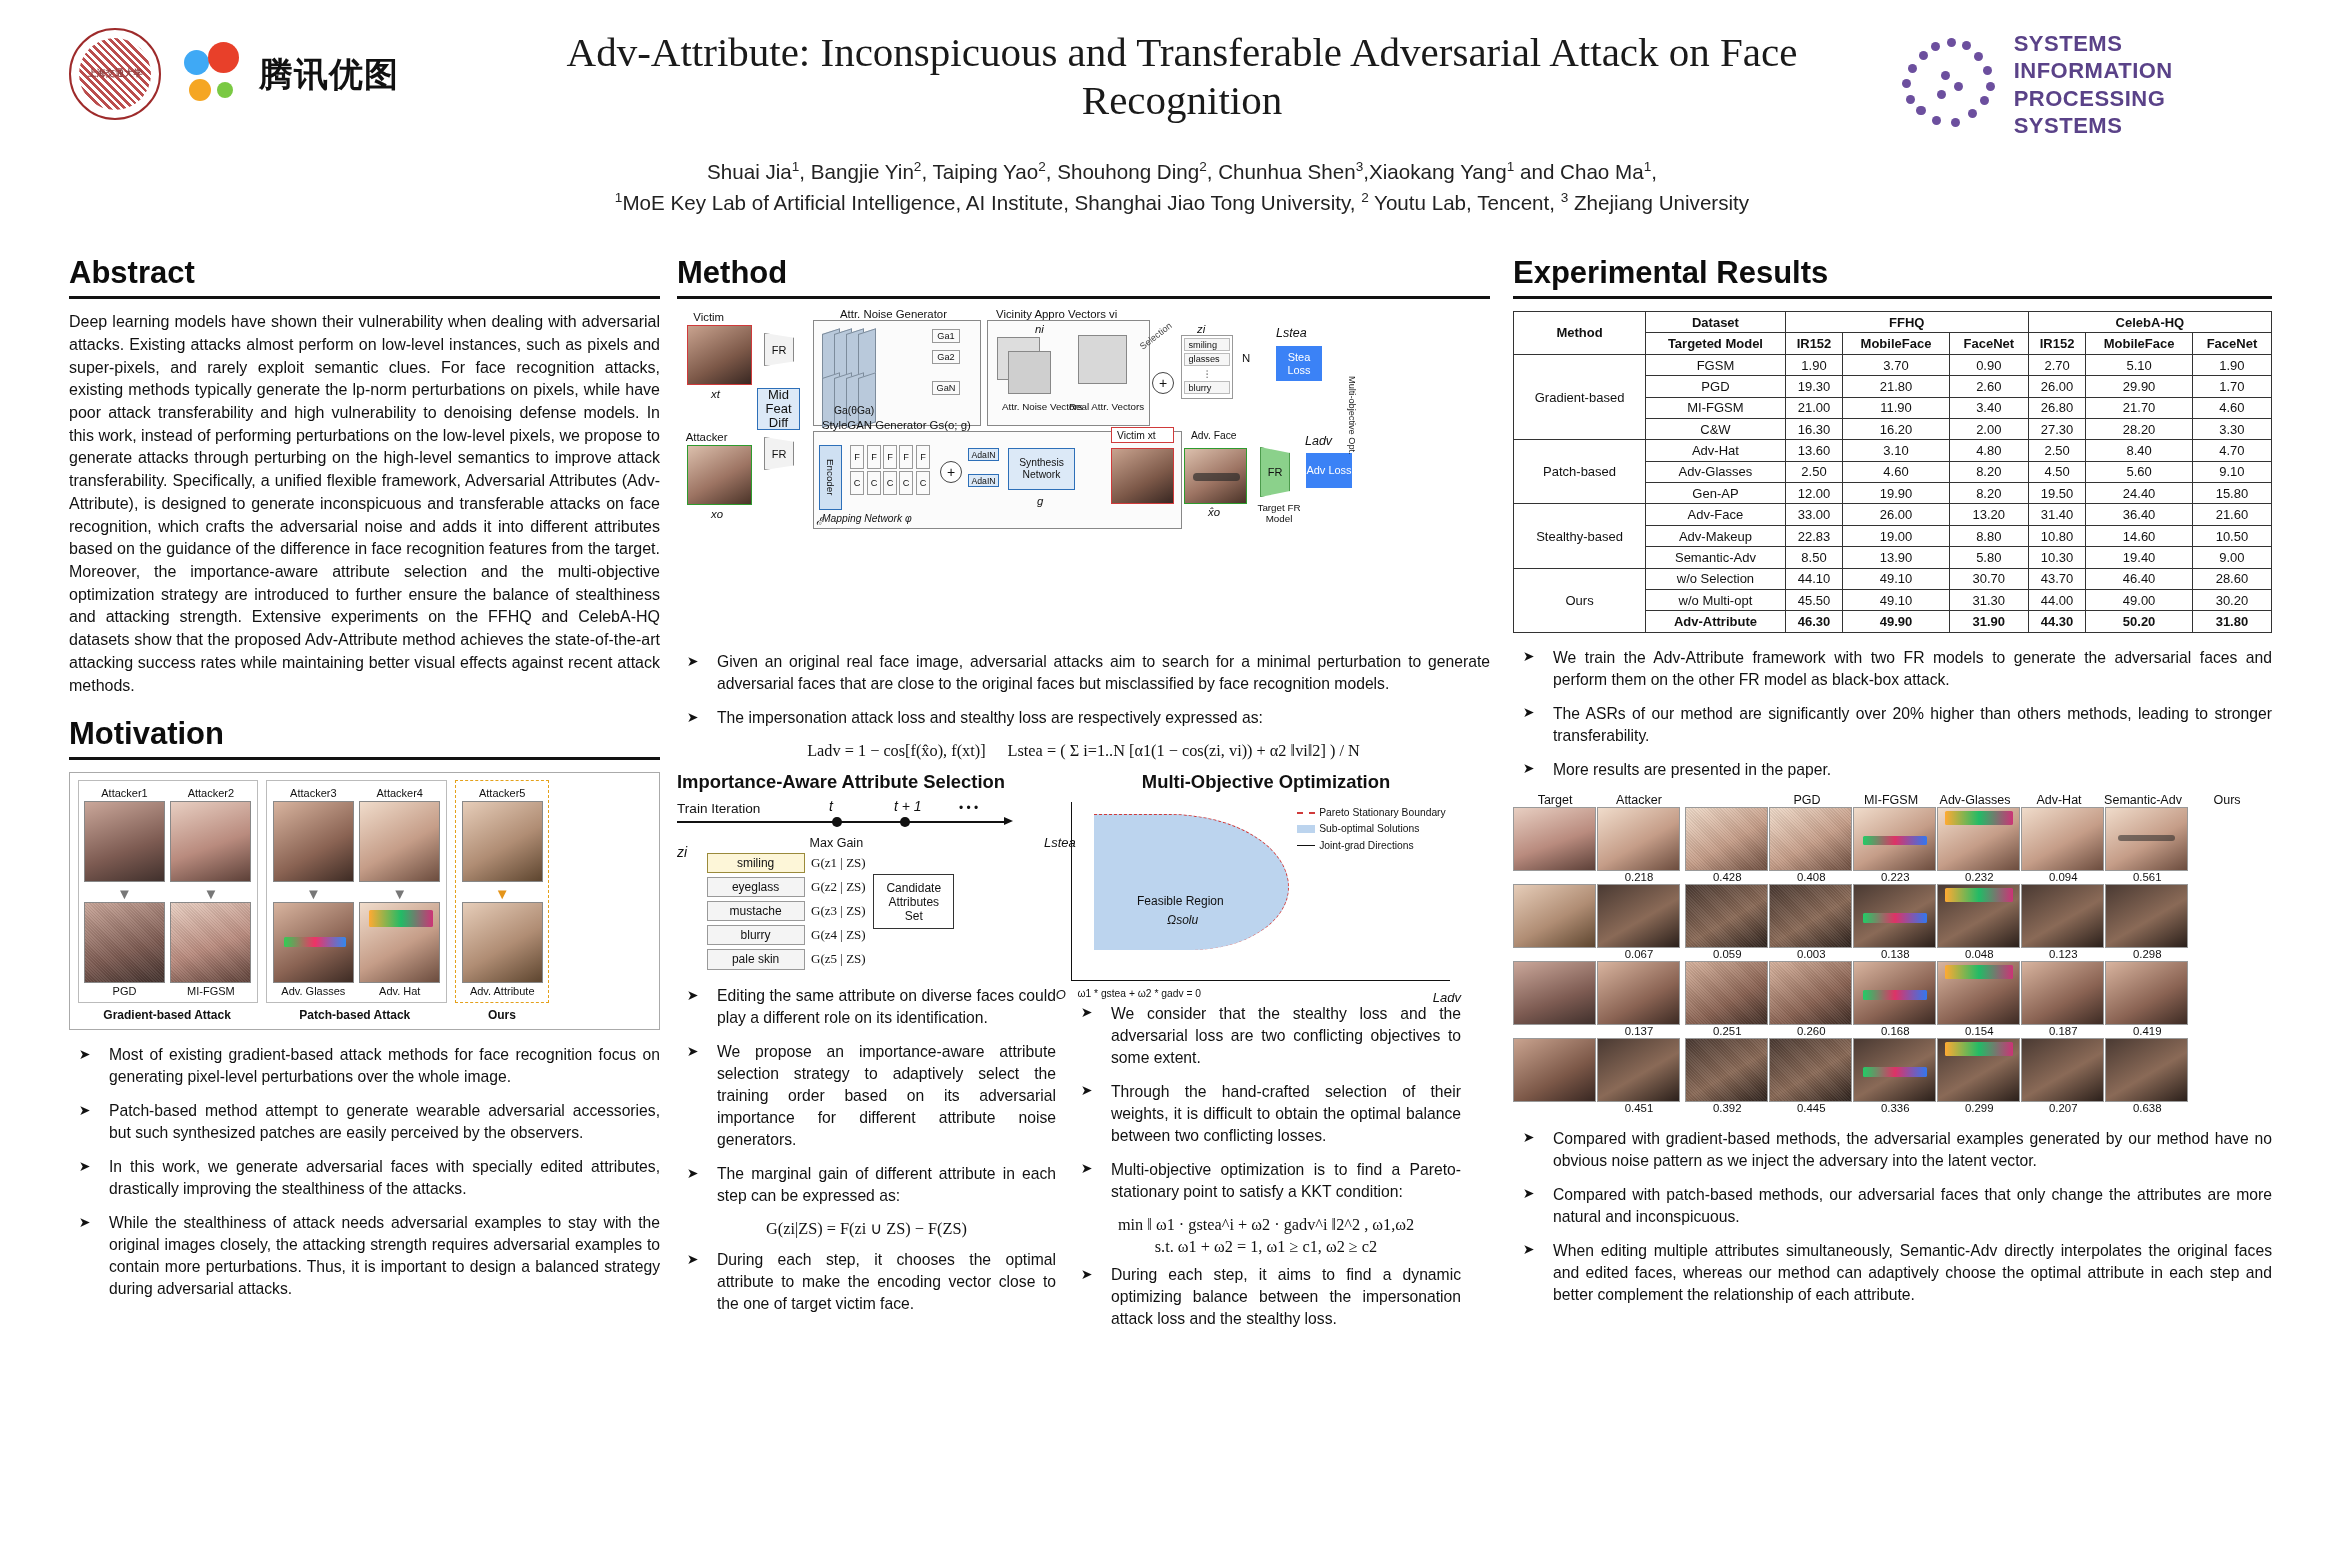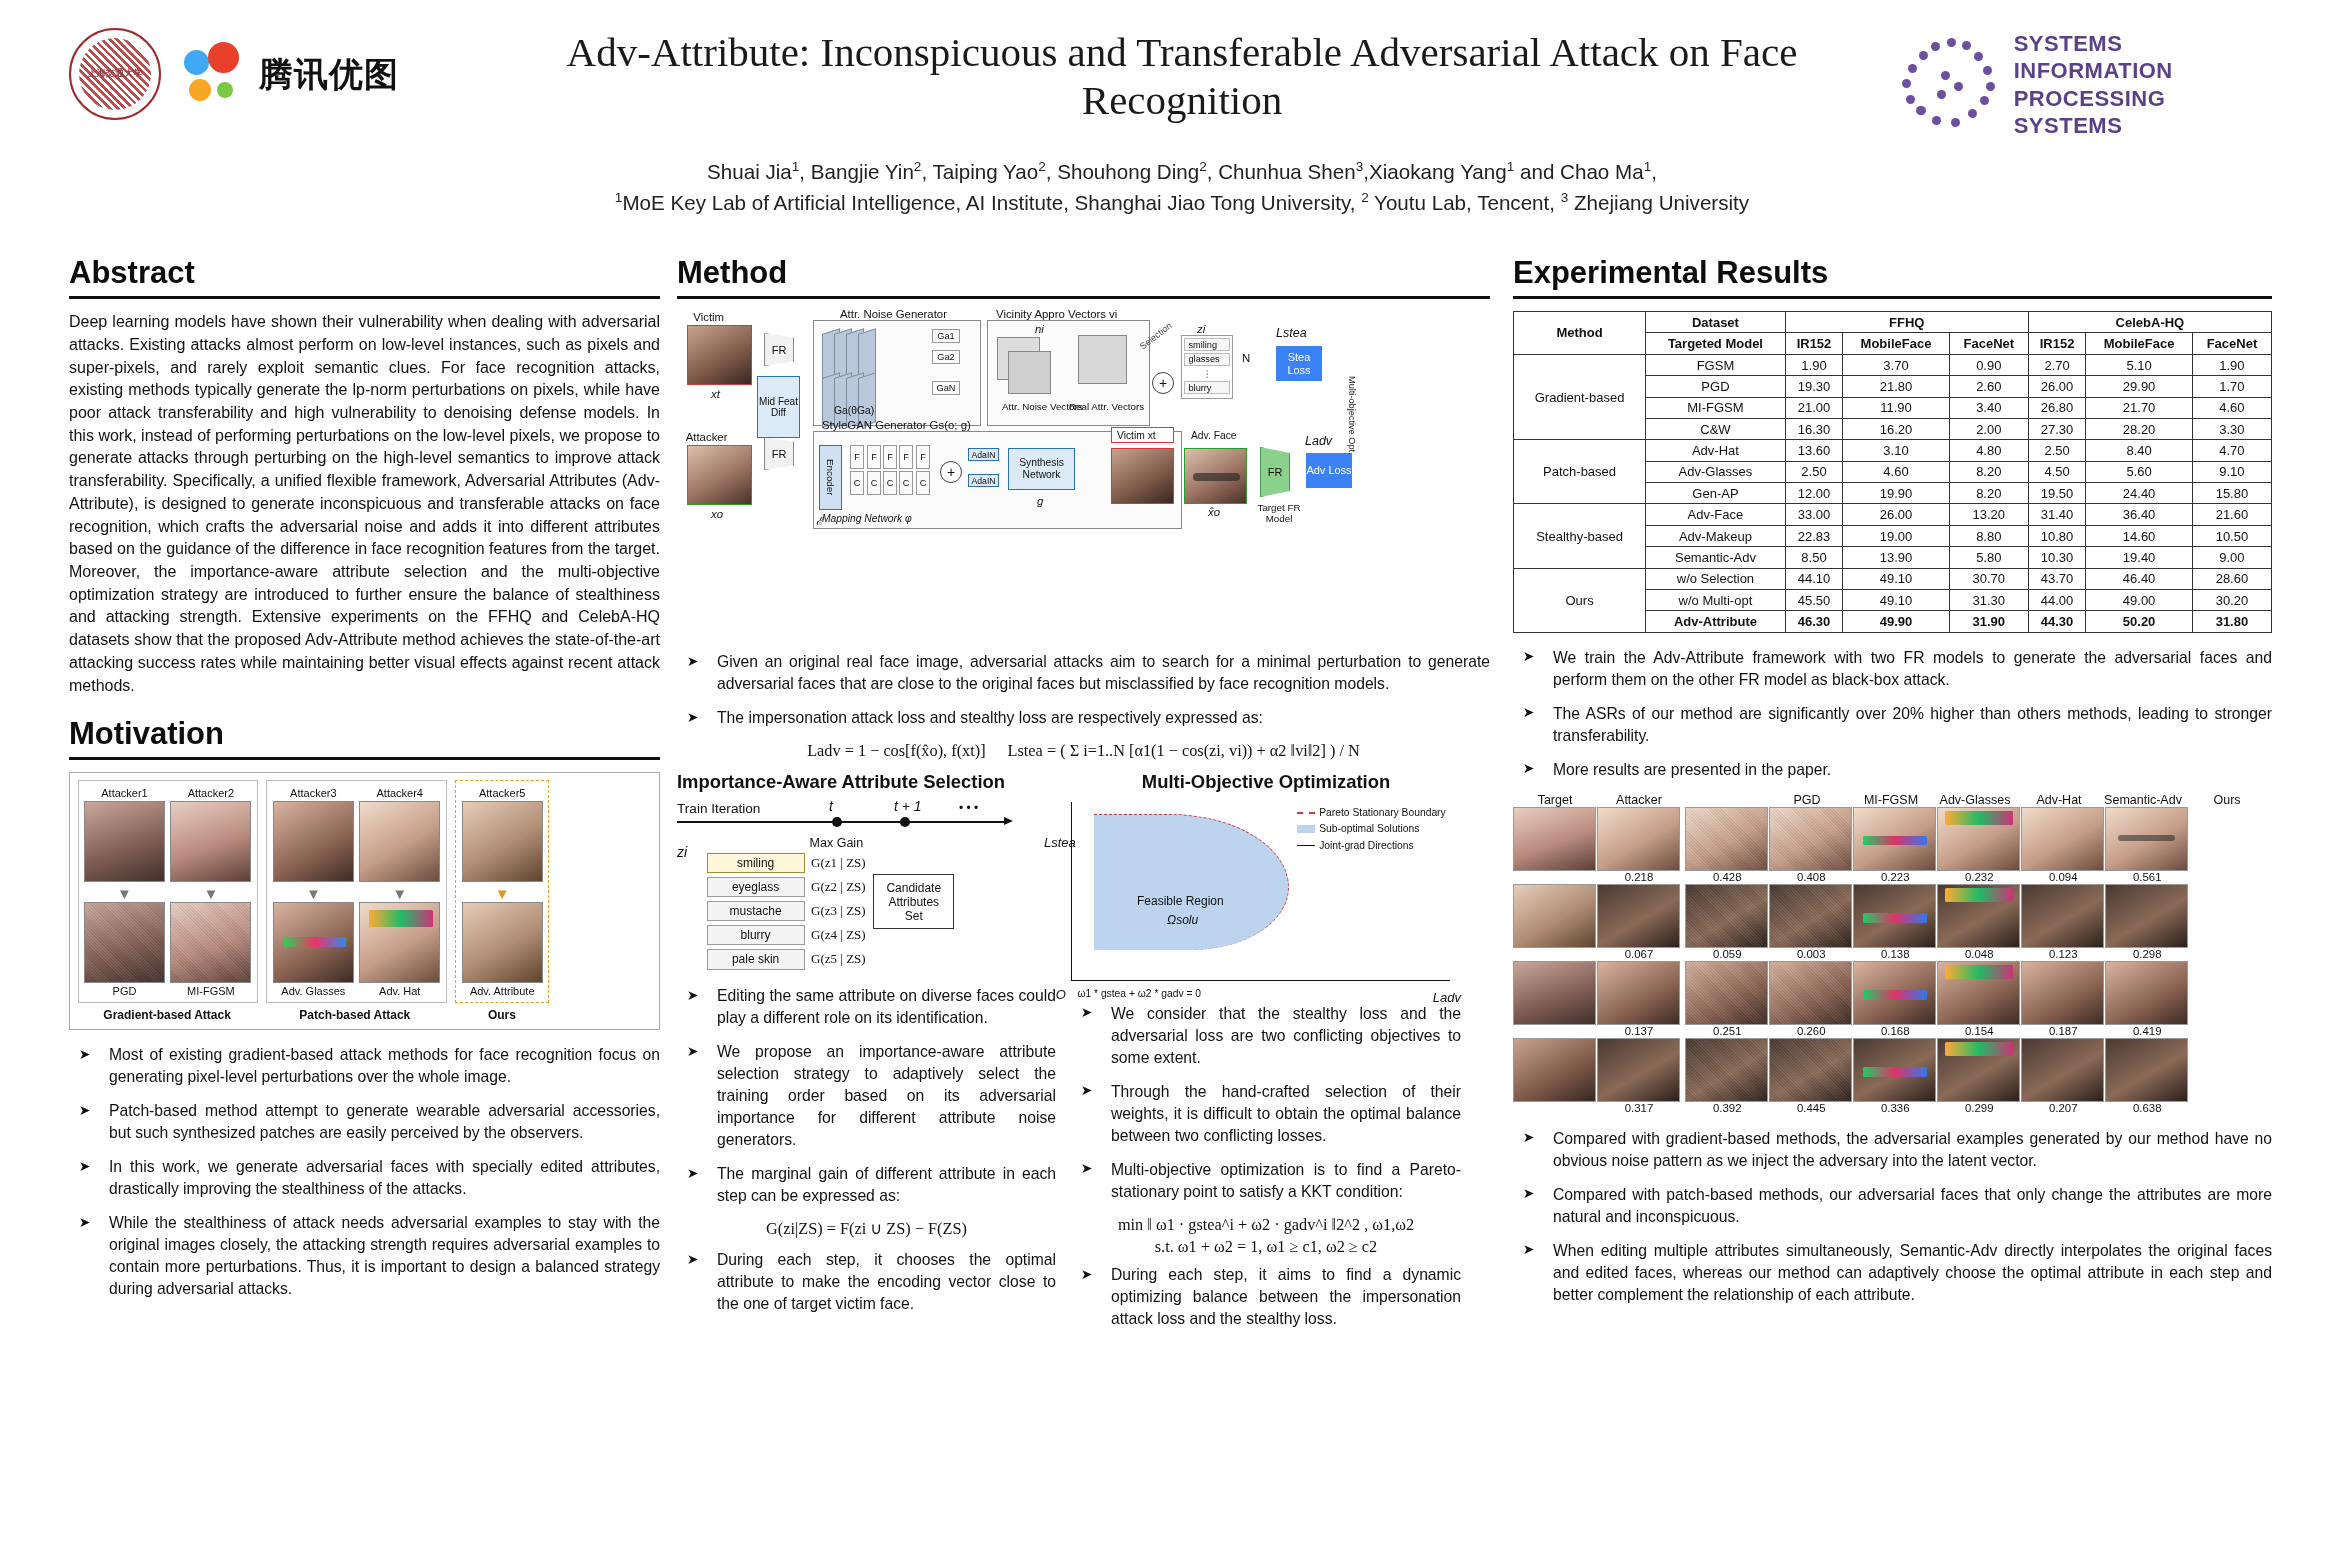--- a/index.html
+++ b/index.html
@@ -343,21 +343,21 @@
         </div>
         <div class="dlabel it" style="left:34px;top:197px">xo</div>
 
         <div class="trap" style="left:87px;top:22px;width:30px;height:33px;background:#f2f2f2;border-color:#888;clip-path:polygon(0 0,100% 14%,100% 86%,0 100%)">
           <span>FR</span>
         </div>
         <div class="trap" style="left:87px;top:126px;width:30px;height:33px;background:#f2f2f2;border-color:#888;clip-path:polygon(0 0,100% 14%,100% 86%,0 100%)">
           <span>FR</span>
         </div>
 
-        <div class="pill" style="left:80px;top:65px;width:43px;height:62px;line-height:1.1;flex-direction:column;font-size:10px">
+        <div class="pill" style="left:80px;top:77px;width:43px;height:42px;line-height:1.1;flex-direction:column;font-size:13px">
           <span>Mid Feat Diff</span>
         </div>
 
         <div class="dbox" style="left:136px;top:8.7px;width:168px;height:106px;background:#fbfbfb"></div>
         <div class="dlabel" style="left:163px;top:-3.3px">Attr. Noise Generator</div>
         <div class="conv-stack" style="left:145px;top:19.5px;">
           <span style="left:0;top:0"></span>
             <span style="left:12px;top:0"></span>
             <span style="left:24px;top:0"></span>
             <span style="left:36px;top:0"></span>
@@ -887,21 +887,21 @@
             <div class="gnum">0.419</div>
             </div>
         </div>
 
         <div class="grid-row">
           <div class="gcell">
               <div class="gface f6"></div>
             </div>
           <div class="gcell">
               <div class="gface f7"></div>
-            <div class="gnum">0.317</div>
+            <div class="gnum">0.451</div>
             </div>
           <div class="sep"></div>
           <div class="gcell">
               <div class="gface f7">
                 <div class="noise"></div>
               </div>
             <div class="gnum">0.392</div>
             </div>
           <div class="gcell">
               <div class="gface f7">

